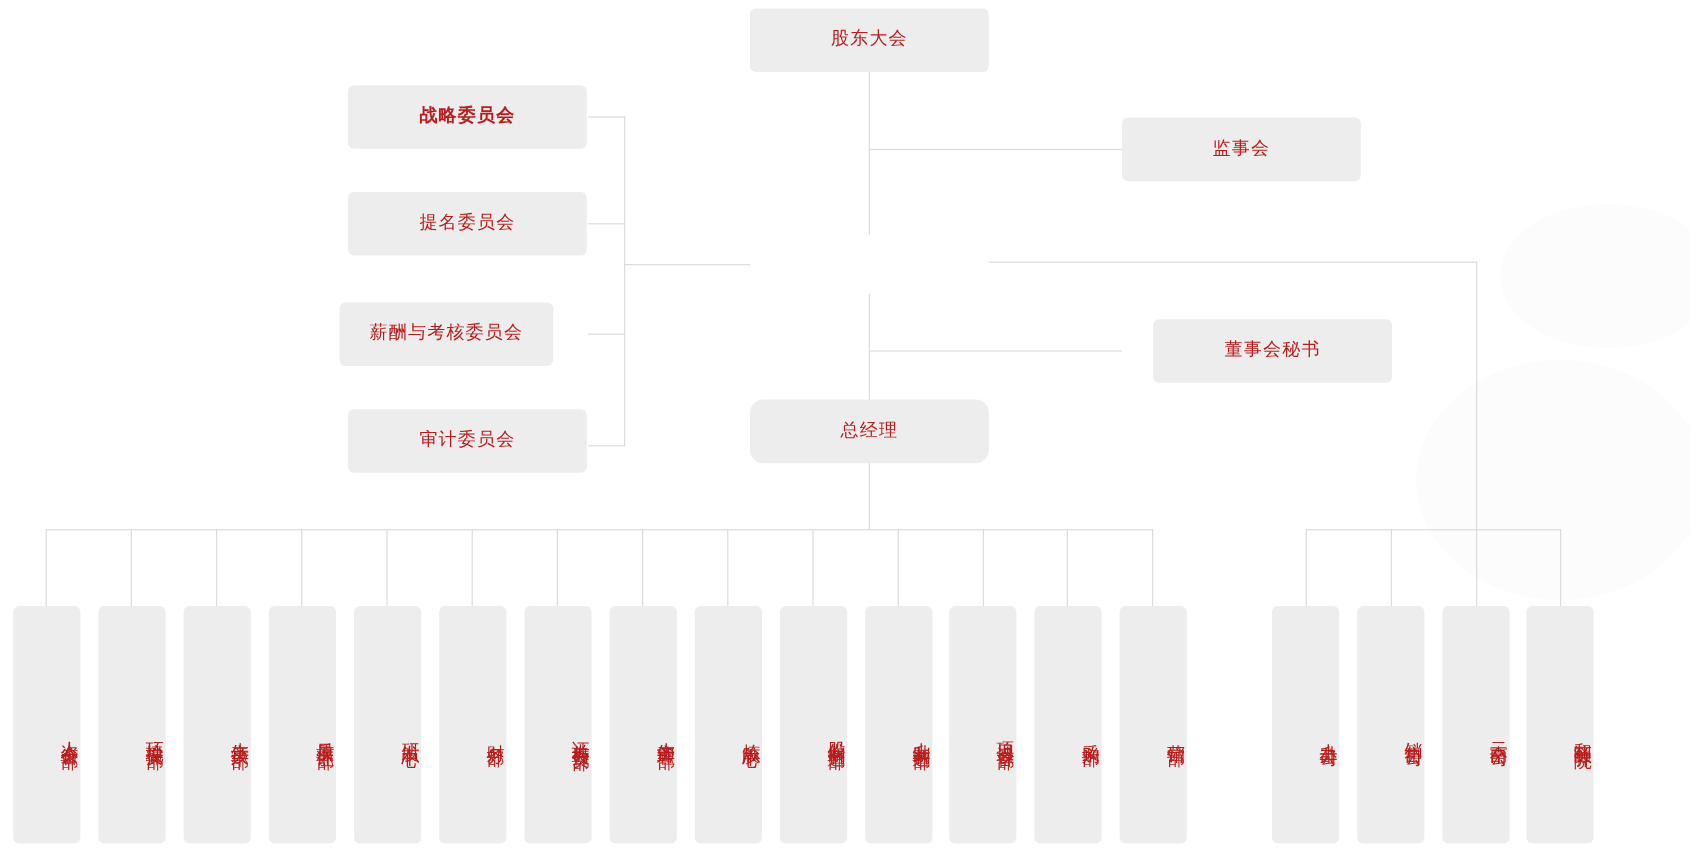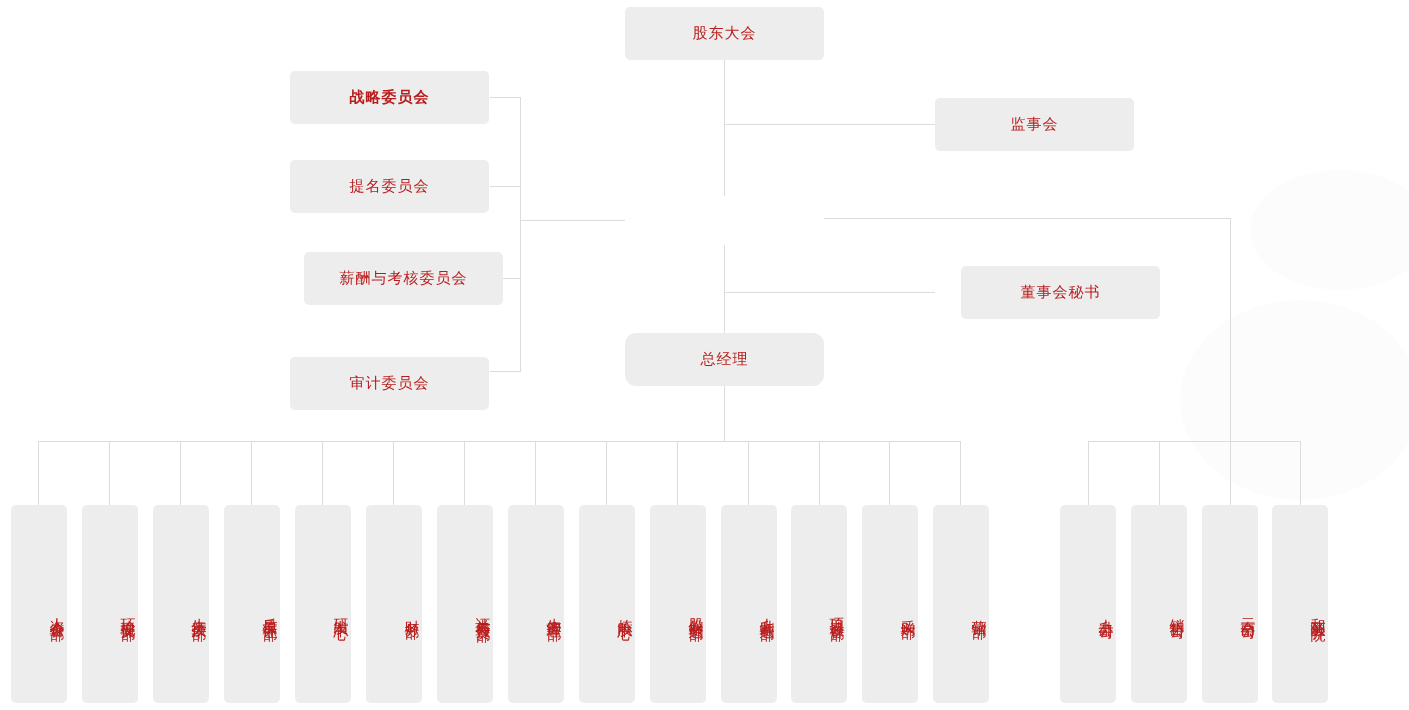--- a/index.html
+++ b/index.html
@@ -122,24 +122,24 @@
   <div class="node" style="left:625px; top:333px; width:199px; height:53px;border-radius:11px;">
     <span>总经理</span>
   </div>
 
   <div class="node" style="left:290px; top:71px; width:199px; height:53px;font-weight:bold;">
     <span>战略委员会</span>
   </div>
   <div class="node" style="left:290px; top:160px; width:199px; height:53px;">
     <span>提名委员会</span>
   </div>
-  <div class="node" style="left:304px; top:252px; width:199px; height:53px;">
+  <div class="node" style="left:283px; top:252px; width:178px; height:53px;">
     <span>薪酬与考核委员会</span>
   </div>
-  <div class="node" style="left:290px; top:357px; width:199px; height:53px;">
+  <div class="node" style="left:290px; top:341px; width:199px; height:53px;">
     <span>审计委员会</span>
   </div>
 
   <div class="node vertical" style="left:11px; top:505px; width:56px; height:198px;">
     <span>人资企管部</span>
   </div>
   <div class="node vertical" style="left:82px; top:505px; width:56px; height:198px;">
     <span>环境安保部</span>
   </div>
   <div class="node vertical" style="left:153px; top:505px; width:56px; height:198px;">

